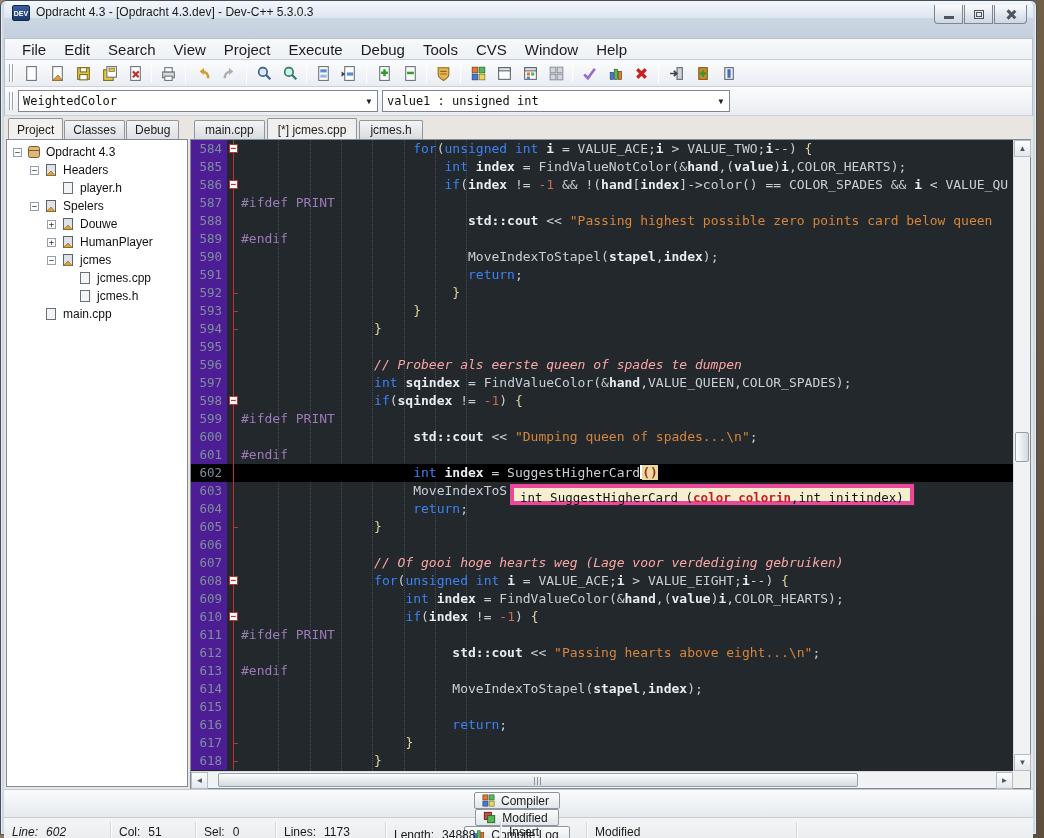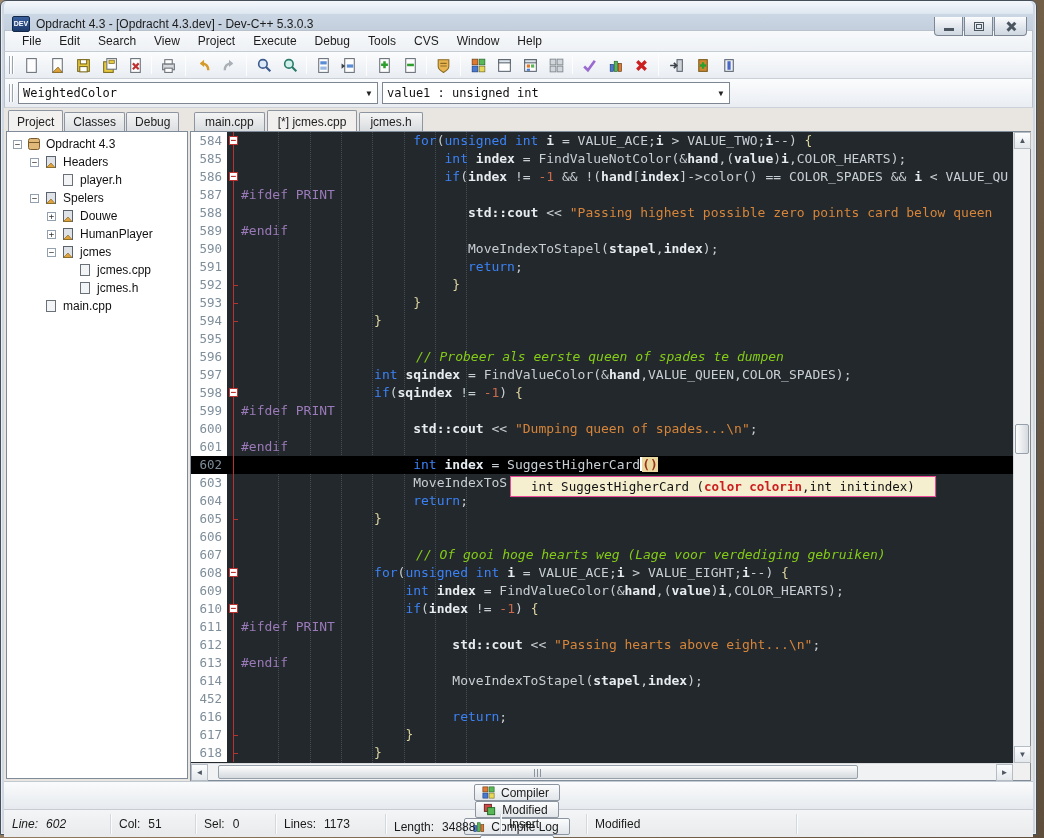--- a/index.html
+++ b/index.html
@@ -4,21 +4,21 @@
 <style>
   * { margin:0; padding:0; box-sizing:border-box; }
   html,body { width:1044px; height:838px; overflow:hidden; }
   body { background: linear-gradient(115deg,#a08a6e 0%, #8a7356 40%, #5e4e3c 100%); font-family:"Liberation Sans", sans-serif; }
 
   .win { position:absolute; left:0; top:0; width:1037px; height:835px;
          border:1px solid #454f5a; border-radius:6px 6px 0 0;
          background:#cfd8e2; padding:0 3px 3px 3px; box-shadow: inset 0 0 0 1px rgba(255,255,255,.55); }
 
   
-  .titlebar { height:29px; display:flex; align-items:center; padding:16px 6px 0 8px;
+  .titlebar { height:37px; display:flex; align-items:flex-start; padding:4px 6px 0 8px;
       background: linear-gradient(#f4f8fc 0%, #dde6f0 45%, #ccd7e4 46%, #c3cfdd 100%);
       border-radius:5px 5px 0 0; }
   .app-icon { width:18px; height:16px; background:linear-gradient(#3a5f9e,#1d3a6b); color:#fff;
       font-size:7px; font-weight:bold; display:flex; align-items:center; justify-content:center;
       border:1px solid #14294a; border-radius:2px; margin-right:6px; letter-spacing:0; }
   .title-text { font-size:12px; color:#1c1c1c; flex:1; white-space:nowrap; overflow:hidden; }
   .win-controls { display:flex; gap:1px; align-self:flex-start; margin-top:0; }
   .win-btn { width:29px; height:19px; border:1px solid #7d8794; border-top:none;
       background:linear-gradient(#fbfcfd,#dfe5ec 60%, #cfd7e0); display:flex; align-items:center; justify-content:center; }
   .win-btn:first-child { border-radius:0 0 0 4px; }
@@ -26,21 +26,21 @@
   .glyph-min { width:10px; height:3px; background:#4a5560; margin-top:6px; }
   .glyph-restore { width:10px; height:9px; border:1.5px solid #4a5560; position:relative; }
   .glyph-restore::after{ content:''; position:absolute; left:1.5px; top:1.5px; width:4px; height:3px; border:1px solid #4a5560; }
   .glyph-close { position:relative; width:11px; height:11px; }
   .glyph-close::before,.glyph-close::after{ content:''; position:absolute; left:5px; top:0; width:2.5px; height:11px; background:#4a5560; }
   .glyph-close::before{ transform:rotate(45deg);} .glyph-close::after{ transform:rotate(-45deg);}
 
   
   .menubar { height:22px; background:linear-gradient(#f7f9fb,#eef1f5); border:1px solid #b9c2cc; border-bottom:1px solid #c6ccd4;
       display:flex; align-items:center; padding-left:8px; }
-  .menu-item { font-size:12px; color:#1c1c1c; padding:2px 9px; }
+  .menu-item { font-size:15px; color:#1c1c1c; padding:2px 9px; }
 
   
   .toolbar { background:linear-gradient(#fbfcfd,#e9edf2); border-left:1px solid #b9c2cc; border-right:1px solid #b9c2cc;
       border-bottom:1px solid #ccd1d8; display:flex; align-items:center; }
   .toolbar.row1 { height:27px; padding:1px 2px; }
   .toolbar.row2 { height:28px; padding:14px 2px; }
   .gripper { width:5px; height:18px; margin:0 4px 0 2px;
       background:linear-gradient(90deg,#9aa4ae 1px, #fff 1px, #fff 2px, transparent 2px, transparent 3px, #9aa4ae 3px, #9aa4ae 4px, #fff 4px); }
   .tb-btn { width:26px; height:23px; display:flex; align-items:center; justify-content:center; border-radius:2px; }
   .tb-btn svg { display:block; }
@@ -72,37 +72,37 @@
   .etab { font-size:12px; color:#222; border:1px solid #8d96a0; border-bottom:none; background:linear-gradient(#f4f4f4,#d9dcdf);
       padding:2px 10px 3px 10px; border-radius:2px 2px 0 0; margin-right:2px; height:19px; }
   .etab.active { background:#f0efee; height:21px; padding-top:4px; }
 
   .editor-frame { flex:1; border:1px solid #7f8b99; background:#f0f0f0; position:relative; }
   .code-pane { position:absolute; left:0; top:0; right:17px; bottom:17px; background:#23282c; overflow:hidden;
       font-family:"DejaVu Sans Mono", monospace; font-size:13px; }
   .guide { position:absolute; top:0; bottom:0; width:1px; border-left:1px dotted #454d54; z-index:0; }
   .code-line { position:relative; z-index:1; display:flex; height:18px; line-height:18px; }
   .code-line.current { background:#000; }
-  .g-num { width:36px; flex:none; text-align:right; padding-right:5px; color:#7e8e9b; background:#ffffff; font-size:12.5px; }
+  .g-num { width:36px; flex:none; text-align:right; padding-right:5px; color:#7e8e9b; background:#4c1d95; font-size:12.5px; }
   .code-line.current .g-num { background:transparent; }
   .g-fold { width:14px; flex:none; position:relative; }
   .g-fold::before { content:''; position:absolute; left:6px; top:0; bottom:0; width:1px; background:#b93131; }
   .g-fold.end::after { content:''; position:absolute; left:6px; top:9px; width:5px; height:1px; background:#b93131; }
   .fold-box { position:absolute; left:2px; top:4px; width:9px; height:9px; background:#fff; border:1px solid #b93131;
       color:#b92020; font-size:9px; line-height:6px; text-align:center; font-weight:bold; }
   .code-text { flex:1; white-space:pre; overflow:hidden; color:#c8cfd4; }
   .s-kw { color:#3b82f6; } .s-pl { color:#c8cfd4; } .s-id { color:#e6ecf0; font-weight:bold; }
   .s-num { color:#c9694d; } .s-str { color:#d6853a; } .s-pre { color:#9a7ab8; }
-  .s-com { color:#84cc16; font-style:italic;margin-left:42px; } .s-br { color:#ded6a0; }
+  .s-com { color:#fca5a5; font-style:italic; } .s-br { color:#ded6a0; }
   .s-match { background:#e9d9a0; color:#9b3318; font-weight:bold; }
   .s-cursor { display:inline-block; width:2px; height:14px; background:#fff; vertical-align:-2px; }
 
   .code-tooltip { position:absolute; left:319px; top:344px; height:21px; z-index:5;
-      background:#f5efd0; border:1px solid #ec4899; box-shadow:1px 1px 0 rgba(60,60,60,.45);
-      font-family:"DejaVu Sans Mono", monospace; font-size:12.5px; line-height:19px; padding:0 20px; white-space:pre; color:#111; }
+      background:#f5efd0; border:4px solid #ec4899; box-shadow:1px 1px 0 rgba(60,60,60,.45);
+      font-family:"DejaVu Sans Mono", monospace; font-size:12.5px; line-height:19px; padding:0 6px; white-space:pre; color:#111; }
   .tt-red { color:#cc2020; font-weight:bold; }
 
   
   .vscroll { position:absolute; top:0; right:0; width:17px; bottom:17px; background:#f0f2f4; border-left:1px solid #d8dade; }
   .hscroll { position:absolute; left:0; right:17px; bottom:0; height:17px; background:#f0f2f4; border-top:1px solid #d8dade; }
   .scroll-arrow { position:absolute; width:17px; height:17px; background:linear-gradient(#fcfdfe,#e4e8ec); border:1px solid #b6bcc4;
       color:#4e5862; font-size:8px; display:flex; align-items:center; justify-content:center; }
   .vscroll .up { top:0; } .vscroll .down { bottom:0; }
   .hscroll .left { left:0; } .hscroll .right { right:0; }
   .vthumb { position:absolute; left:1px; width:14px; top:292px; height:30px; background:linear-gradient(90deg,#fdfdfd,#d5dadf);
@@ -676,21 +676,21 @@
               <span class="g-num">613</span>
               <span class="g-fold"></span>
               <span class="code-text"><span class="s-pre">#endif</span></span>
             </div>
             <div class="code-line">
               <span class="g-num">614</span>
               <span class="g-fold"></span>
               <span class="code-text">                           <span class="s-pl">MoveIndexToStapel(</span><span class="s-id">stapel</span><span class="s-pl">,</span><span class="s-id">index</span><span class="s-pl">);</span></span>
             </div>
             <div class="code-line">
-              <span class="g-num">452</span>
+              <span class="g-num">615</span>
               <span class="g-fold"></span>
               <span class="code-text"></span>
             </div>
             <div class="code-line">
               <span class="g-num">616</span>
               <span class="g-fold"></span>
               <span class="code-text">                           <span class="s-kw">return</span><span class="s-pl">;</span></span>
             </div>
             <div class="code-line">
               <span class="g-num">617</span>

